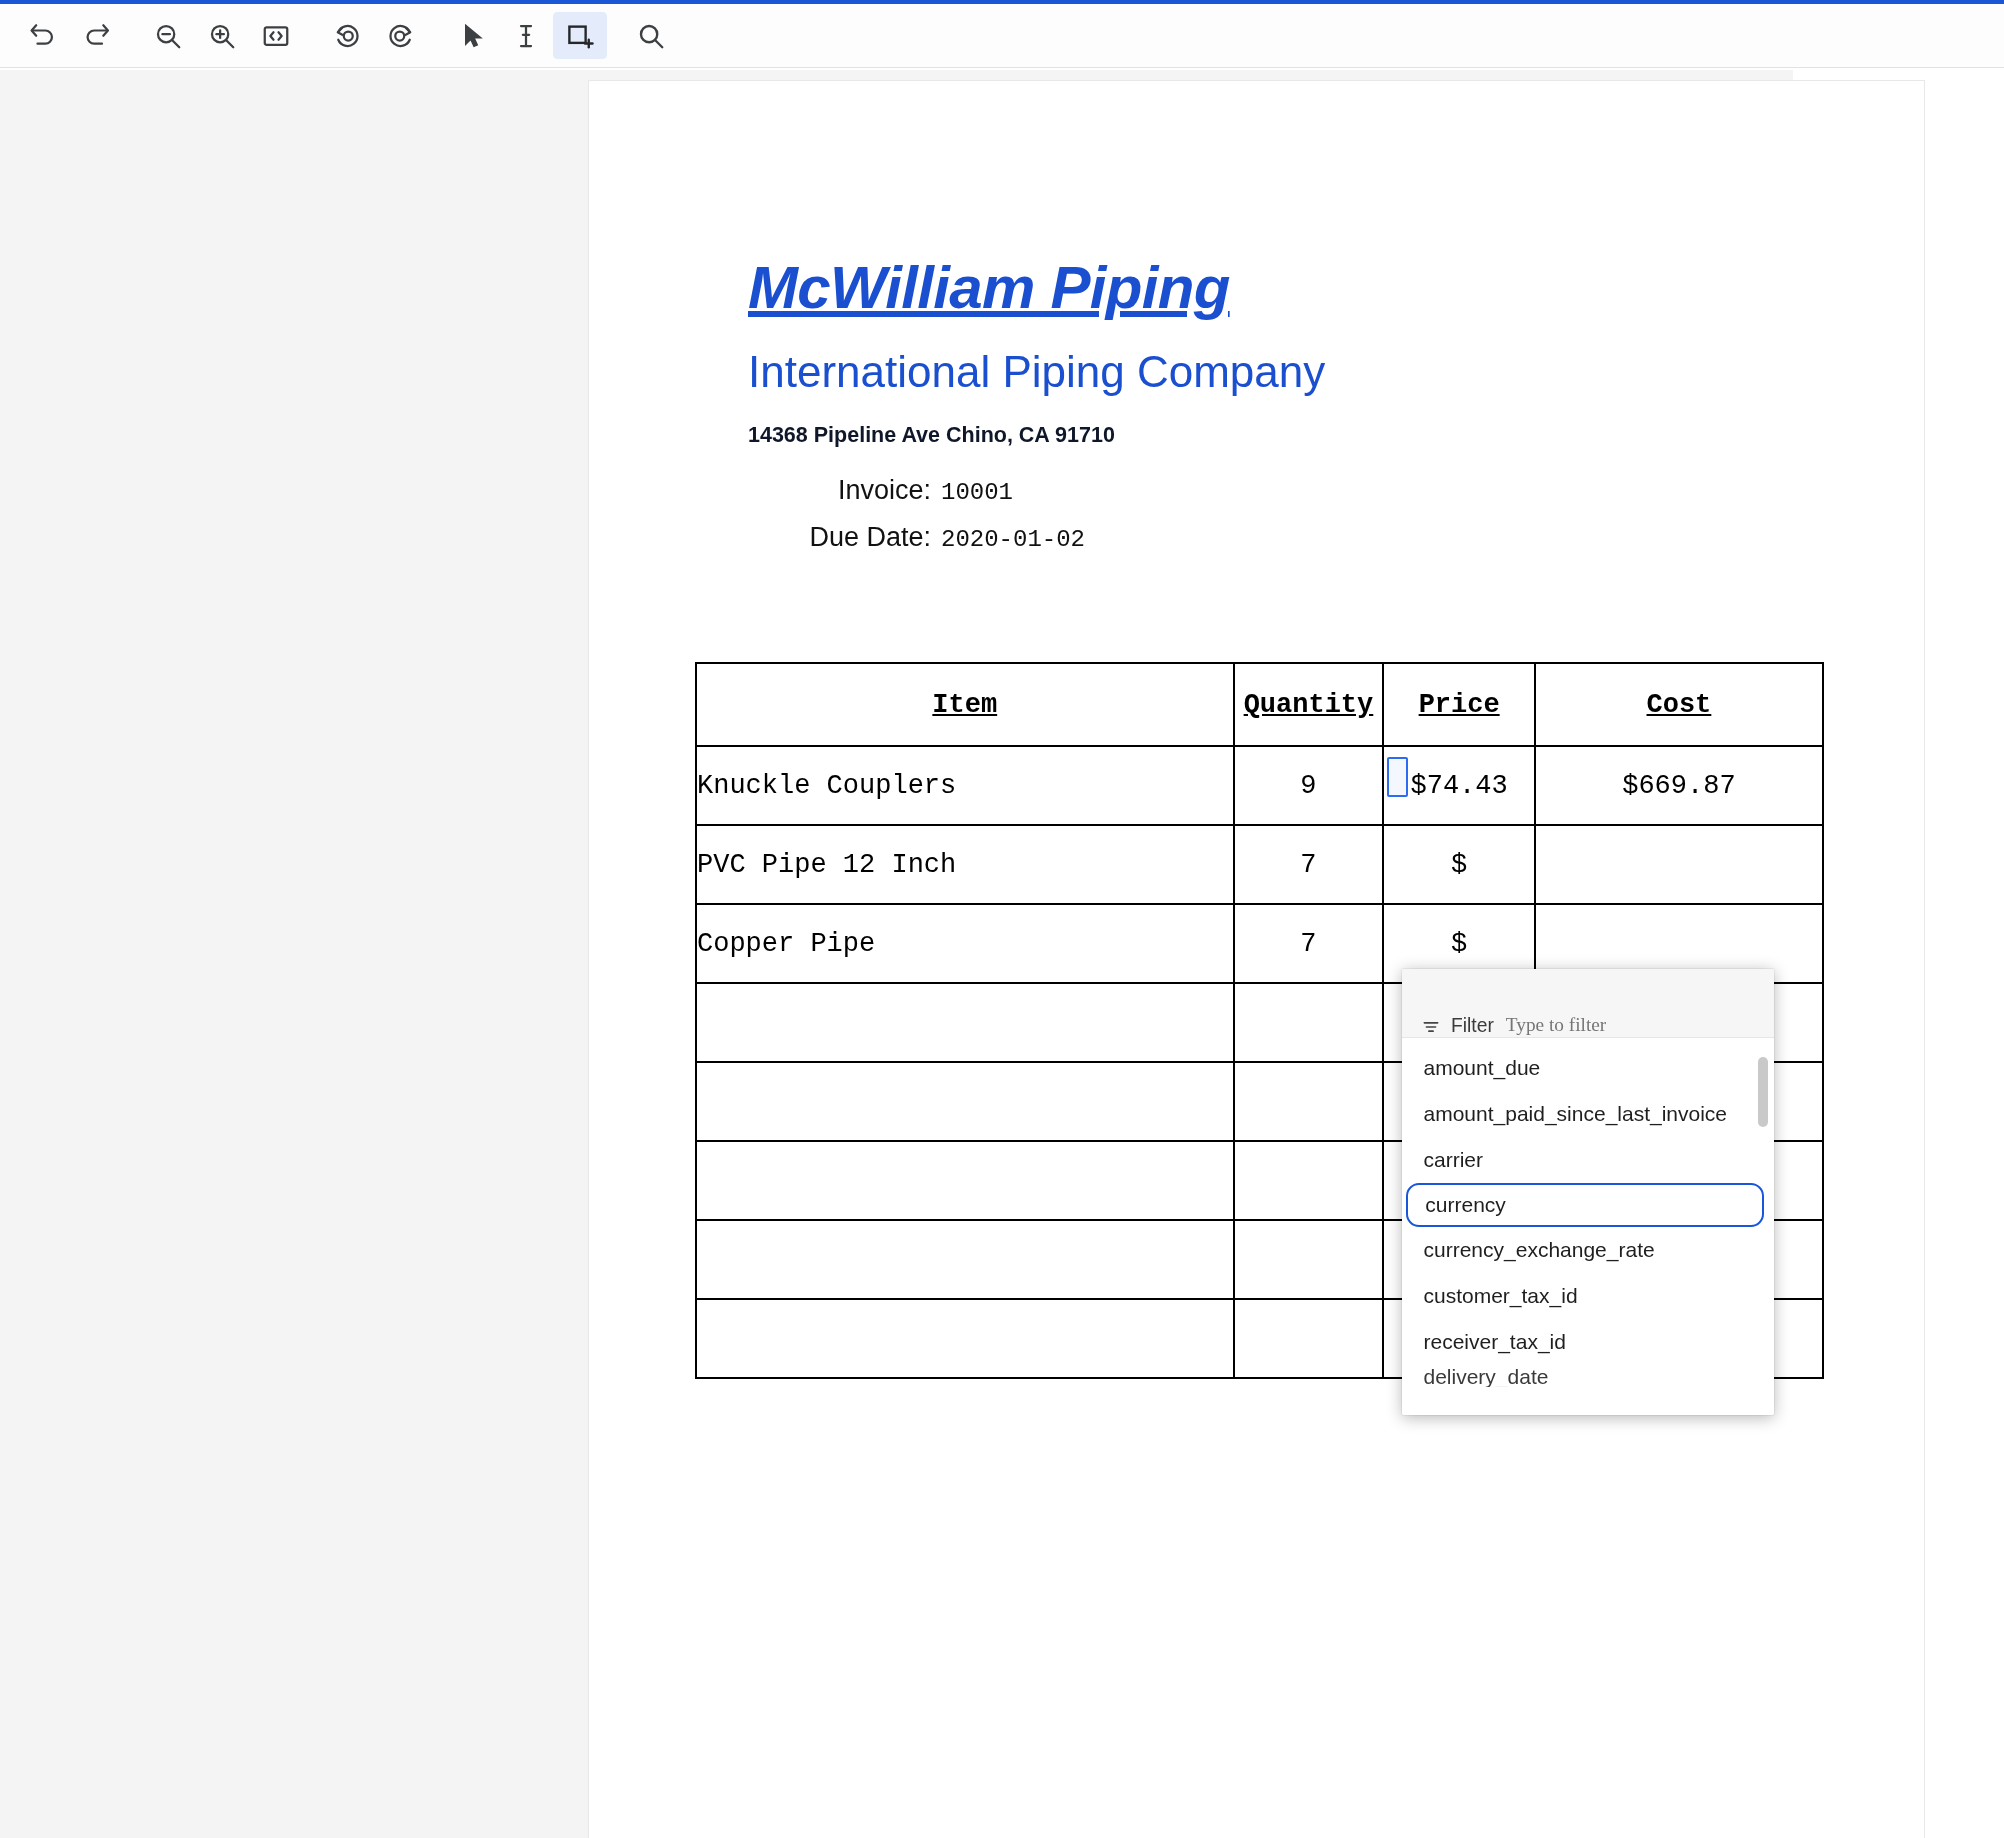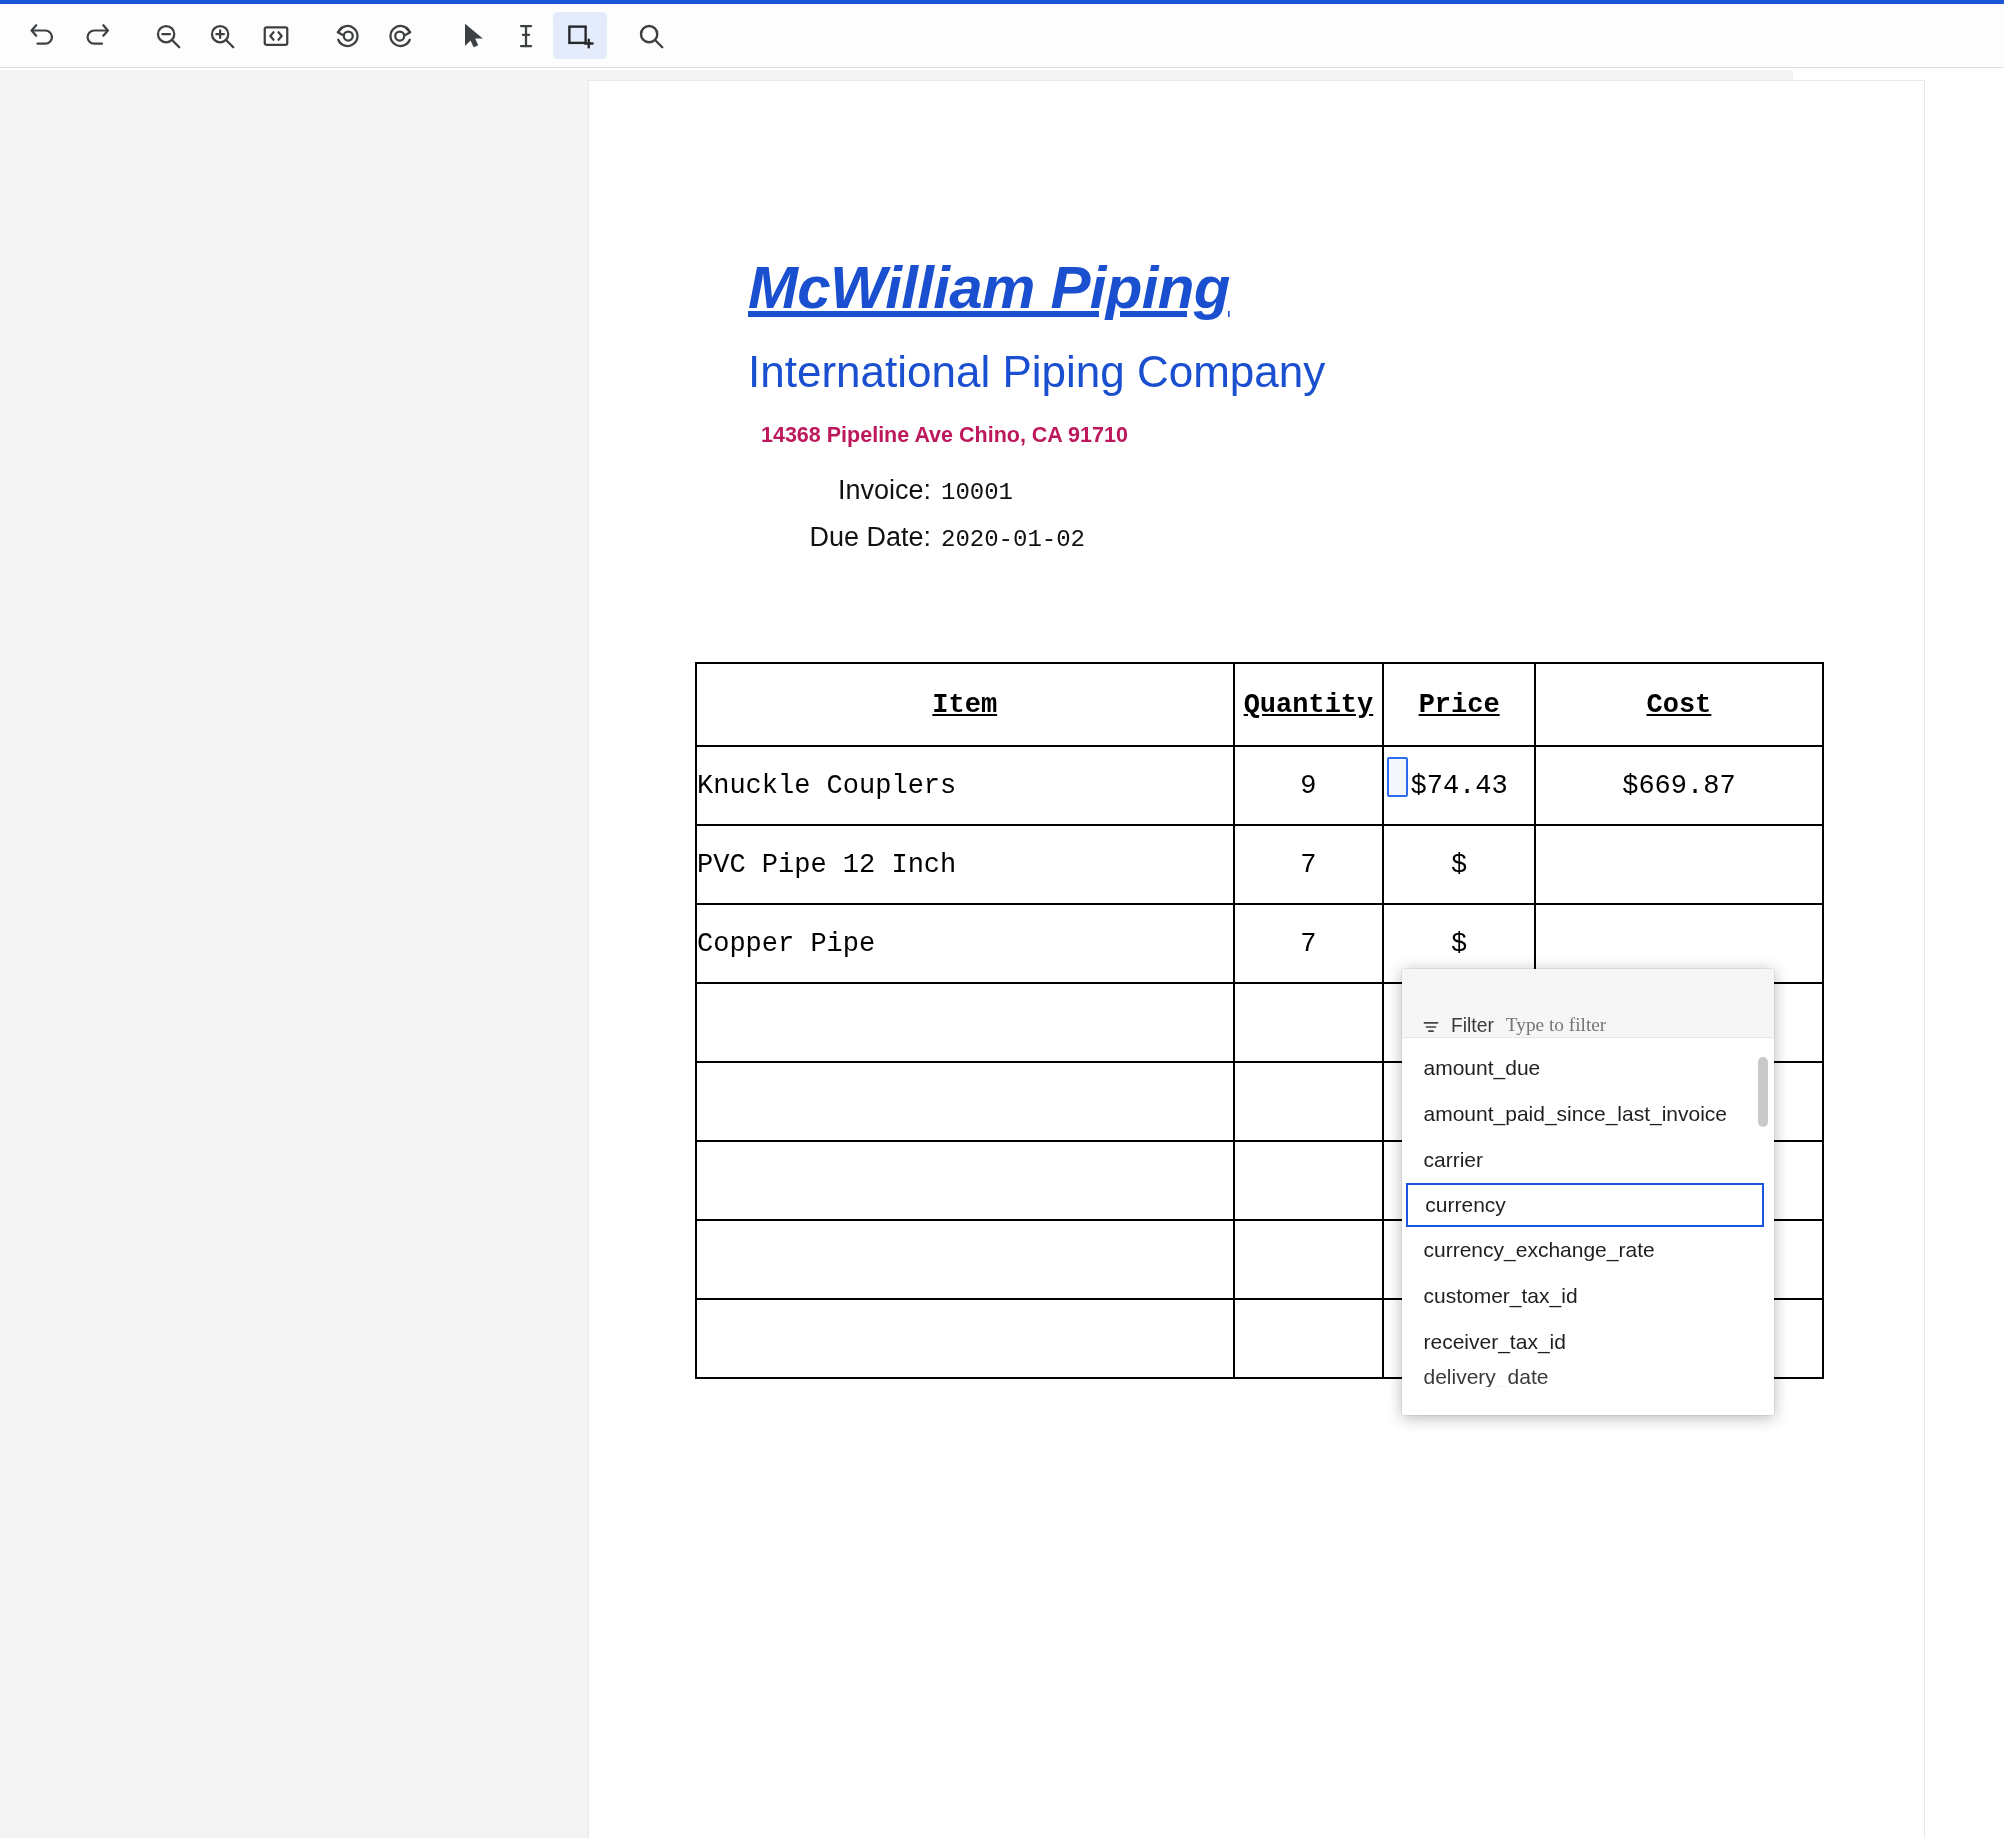--- a/index.html
+++ b/index.html
@@ -56,22 +56,22 @@
     color: #1a4fd0;
     text-decoration: underline;
     letter-spacing: -0.7px;
     white-space: nowrap;
   }
   .company-sub {
     position: absolute; left: 159px; top: 266px;
     font-size: 44px; color: #1a4fd0; white-space: nowrap;
   }
   .company-addr {
-    position: absolute; left: 172px; top: 342px;
-    font-size: 21.5px; color: #be185d; font-weight: bold; white-space: nowrap;
+    position: absolute; left: 159px; top: 342px;
+    font-size: 21.5px; color: #0f172a; font-weight: bold; white-space: nowrap;
   }
   .meta-row {
     position: absolute; display: flex; align-items: baseline;
   }
   .meta-label {
     font-size: 27px; color: #111; font-weight: normal;
     text-align: right; width: 193px; padding-right: 10px;
   }
   .meta-value {
     font-family: "Liberation Mono", monospace;
@@ -178,21 +178,21 @@
     display: flex; align-items: center;
     padding-left: 21.5px;
     font-size: 21px; color: #1f1f1f;
     cursor: pointer;
     white-space: nowrap;
     text-align: right;
   }
   .dd-item.selected {
     margin: 0 10px 0 4.3px;
     border: 2.1px solid #1a56db;
-    border-radius: 0;
+    border-radius: 13px;
     height: 44px;
     padding-left: 17px;
   }
   .dd-item.clipped {
     color: #3a3a3a;
     height: 21.5px; overflow: hidden; align-items: flex-start;
   }
   .dd-scroll-track {
     position: absolute; right: 5.7px; top: 11.4px;
     width: 10px; height: 358px;

